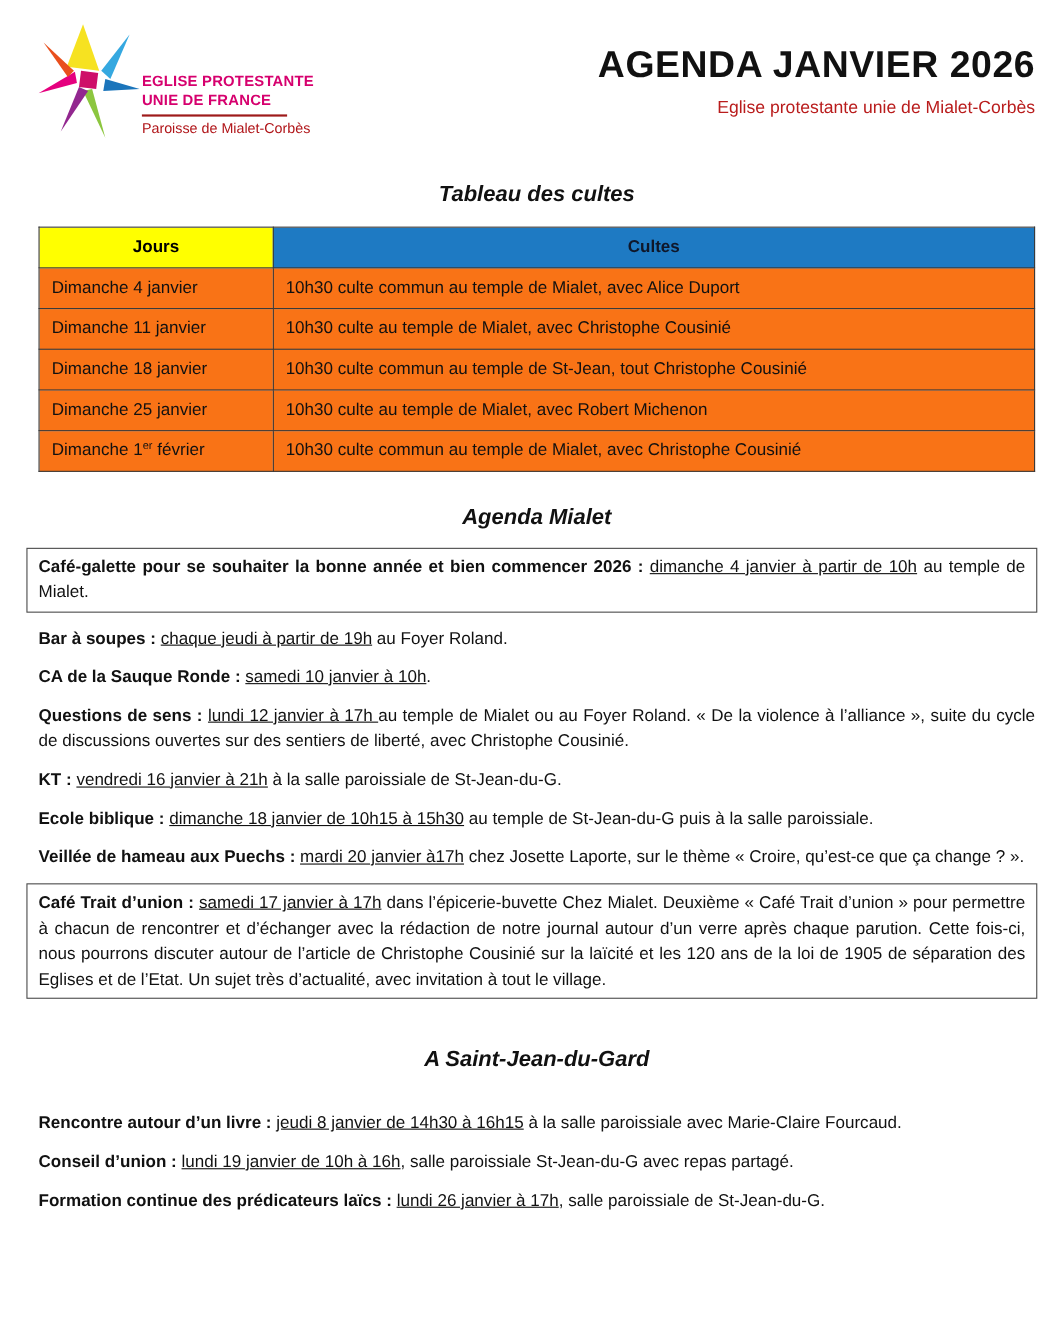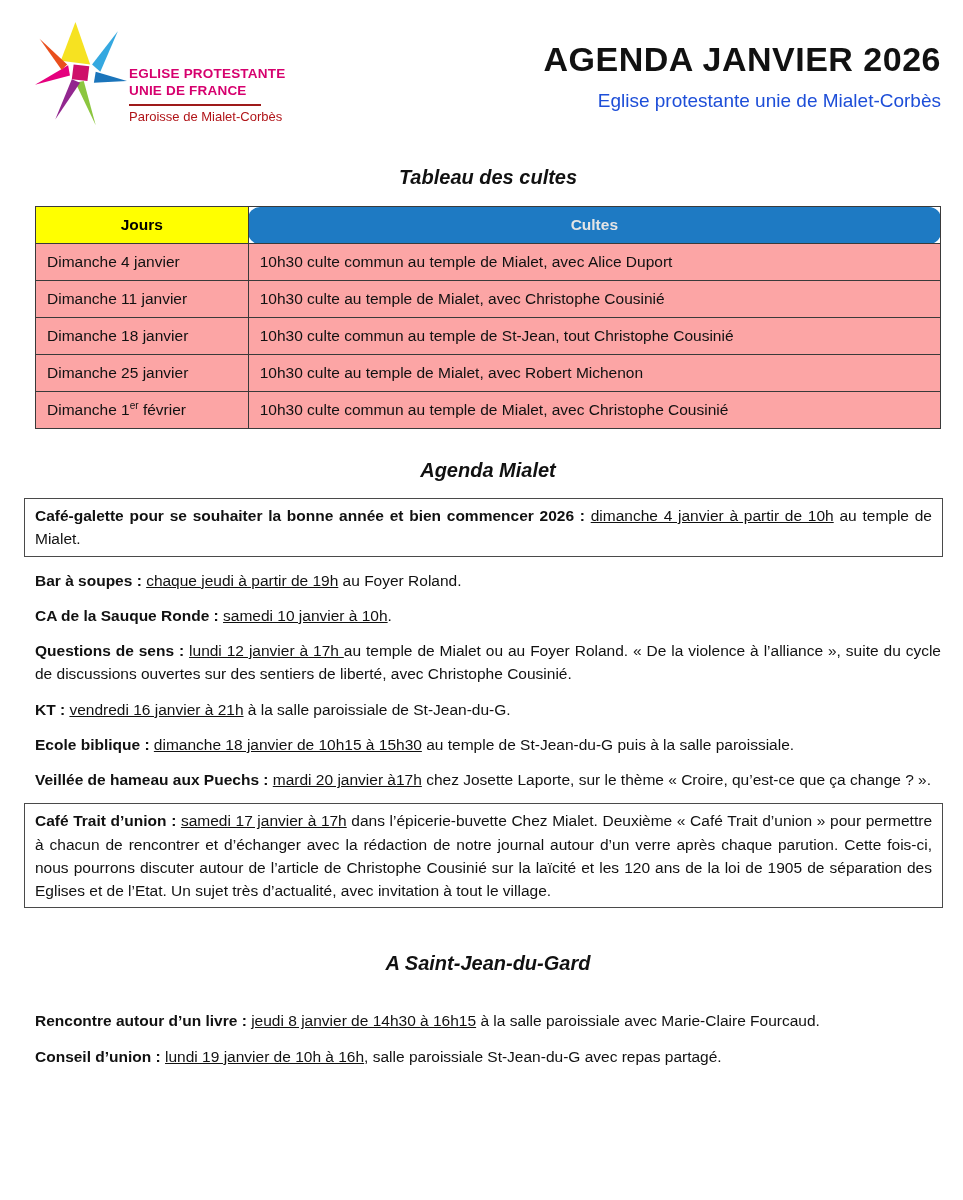--- a/index.html
+++ b/index.html
@@ -14,35 +14,35 @@
   
   .header-row { display:flex; align-items:flex-start; }
   .logo { flex:0 0 295px; display:flex; align-items:flex-end; }
   .logo-star { width:92px; height:110px; flex:0 0 92px; }
   .logo-text { margin-left:2px; padding-bottom:6px; }
   .logo-line { font-weight:bold; font-size:13.5px; letter-spacing:.2px; color:var(--logo-magenta,#D6006E); line-height:1.25; }
   .logo-rule { height:2px; background:#9E1A1A; margin:4px 0 3px; width:132px; }
   .logo-parish { font-weight:normal; font-size:13px; color:var(--logo-red,#B01418); }
   .title-block { flex:1; text-align:right; padding-top:20px; }
   h1 { font-size:34px; font-weight:bold; letter-spacing:.5px; color:#111; }
-  .subtitle { font-size:19px; margin-top:11px; color:#1d4ed8; }
+  .subtitle { font-size:16px; margin-top:11px; color:#b91c1c; }
 
   
   .section-heading { text-align:center; font-size:20px; font-weight:bold; color:#111;font-style:italic; }
   .h-cultes { margin:36px 0 0; }
   .h-mialet { margin:30px 0 16px; }
   .h-stjean { margin:44px 0 34px; }
 
   
   table { width:100%; border-collapse:collapse; margin-top:17px; }
   th, td { border:1px solid #3a3a3a; font-size:15.5px;margin-top:23px; }
   th { text-align:center; font-weight:bold; padding:9px 10px; }
   th.col-jours { background:var(--jours-header-bg,#FFFF00); color:#000; width:23.5%; }
-  th.col-cultes { background:var(--cultes-header-bg,#1E7AC3); color:#e5e5e5;border-radius:12px; }
-  td { background:#fca5a5; padding:9px 11px; color:#111; }
+  th.col-cultes { background:var(--cultes-header-bg,#1E7AC3); color:#0f172a; }
+  td { background:#f97316; padding:9px 11px; color:#111; }
   sup { font-size:10px; vertical-align:super; line-height:0; }
 
   
   .item { font-size:15.5px; line-height:1.5; text-align:justify; margin-bottom:12px; color:#111; }
   .item .b { font-weight:bold; }
   .item .u { text-decoration:underline; }
   .boxed { border:1px solid #4a4a4a; padding:5px 10px; margin-left:-11px; margin-right:-2px; }
 </style>
 </head>
 <body>
@@ -124,14 +124,15 @@
   <p class="item"><span class="b">Veillée de hameau aux Puechs : </span><span class="u">mardi 20 janvier à17h</span><span> chez Josette Laporte, sur le thème « Croire, qu’est-ce que ça change ? ».</span></p>
 
   <p class="item boxed"><span class="b">Café Trait d’union : </span><span class="u">samedi 17 janvier à 17h</span><span> dans l’épicerie-buvette Chez Mialet. Deuxième « Café Trait d’union » pour permettre à chacun de rencontrer et d’échanger avec la rédaction de notre journal autour d’un verre après chaque parution. Cette fois-ci, nous pourrons discuter autour de l’article de Christophe Cousinié sur la laïcité et les 120 ans de la loi de 1905 de séparation des Eglises et de l’Etat. Un sujet très d’actualité, avec invitation à tout le village.</span></p>
 
   <h2 class="section-heading h-stjean">A Saint-Jean-du-Gard</h2>
 
   <p class="item"><span class="b">Rencontre autour d’un livre : </span><span class="u">jeudi 8 janvier de 14h30 à 16h15</span><span> à la salle paroissiale avec Marie-Claire Fourcaud.</span></p>
 
   <p class="item"><span class="b">Conseil d’union : </span><span class="u">lundi 19 janvier de 10h à 16h</span><span>, salle paroissiale St-Jean-du-G avec repas partagé.</span></p>
 
+  <p class="item"><span class="b">Formation continue des prédicateurs laïcs : </span><span class="u">lundi 26 janvier à 17h</span><span>, salle paroissiale de St-Jean-du-G.</span></p>
 
 </div>
 
 </body></html>

